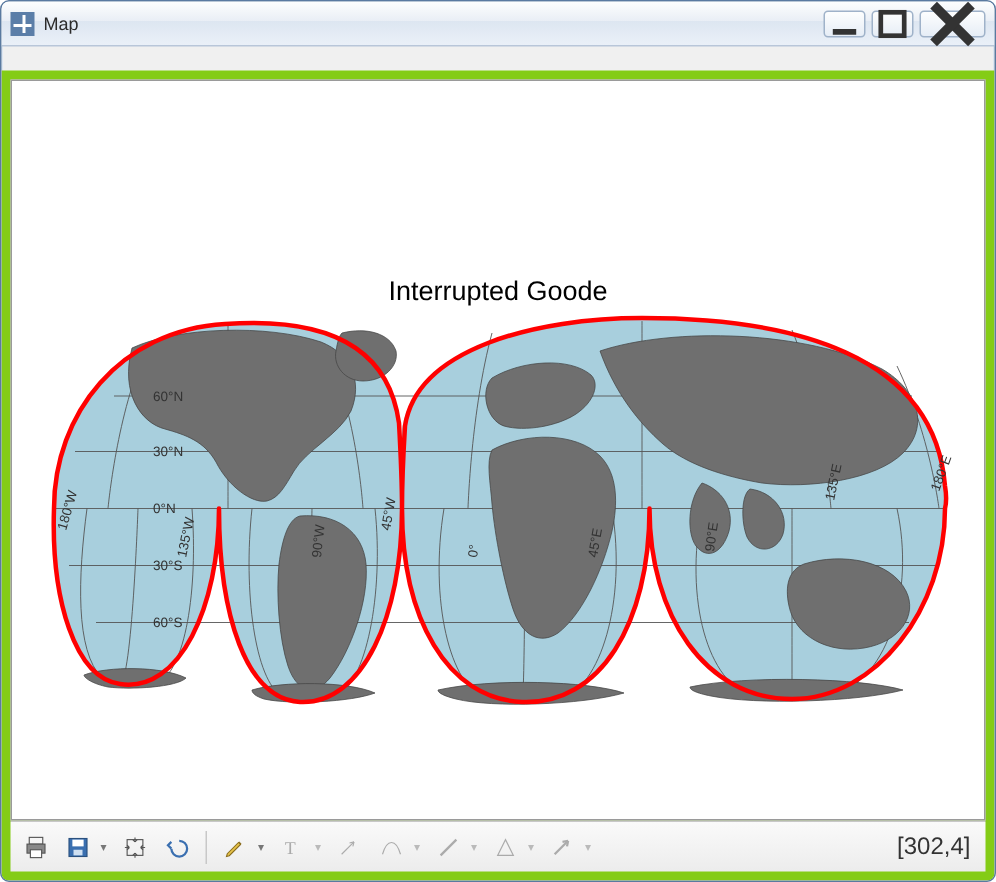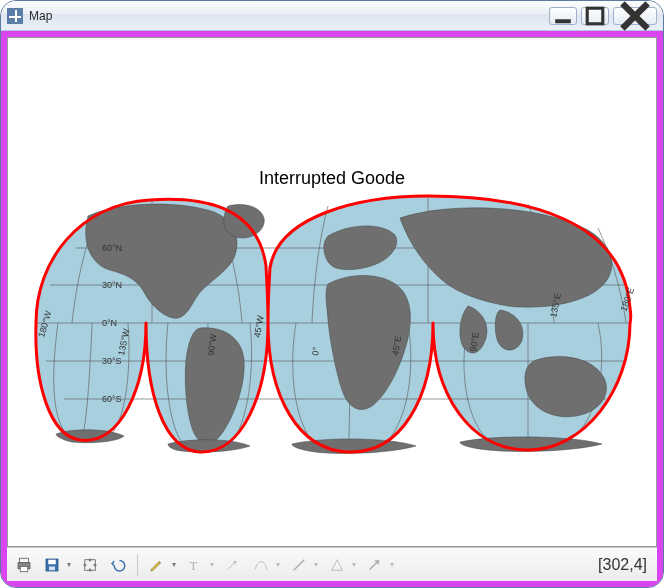--- a/index.html
+++ b/index.html
@@ -1,24 +1,25 @@
 <!DOCTYPE html>
 <html><head>
 <meta charset="utf-8">
 <style>
   * { box-sizing: border-box; margin: 0; padding: 0; }
   html, body { width: 664px; height: 588px; font-family: "Segoe UI", Tahoma, sans-serif; font-size: 12px; background: #fff; }
   .window {
     width: 664px; height: 588px;
     border: 1px solid #5a7aa0;
-    border-radius: 16px;
+    border-radius: 6px;
     background: #f0f0f0;
     display: flex; flex-direction: column;
     overflow: hidden;
     box-shadow: 0 0 0 1px #dce6f2 inset;
+    gap: 16px;
   }
   .titlebar {
     height: 30px;
     background: linear-gradient(#fdfefe, #e9eef5 45%, #dde6f1 46%, #eaf0f8);
     border-bottom: 1px solid #b8c6d9;
     display: flex; align-items: center;
     padding: 0 6px;
   }
   .titlebar .app-icon {
     width: 16px; height: 16px; margin-right: 6px;
@@ -40,21 +41,21 @@
     border: 1px solid #9fb2c9;
     border-radius: 3px;
     background: linear-gradient(#fdfefe,#e6edf6);
     display: flex; align-items: center; justify-content: center;
     color: #3a3a3a;
     font-size: 11px;
   }
   .winbtn.close { width: 44px; }
   .client {
     flex: 1;
-    background: #d946ef;
+    background: #84cc16;
     padding: 6px;
     display: flex; flex-direction: column;
   }
   .canvas-frame {
     flex: 1;
     background: #fff;
     border: 1px solid #9a9a9a;
     position: relative;
     overflow: hidden;
   }

